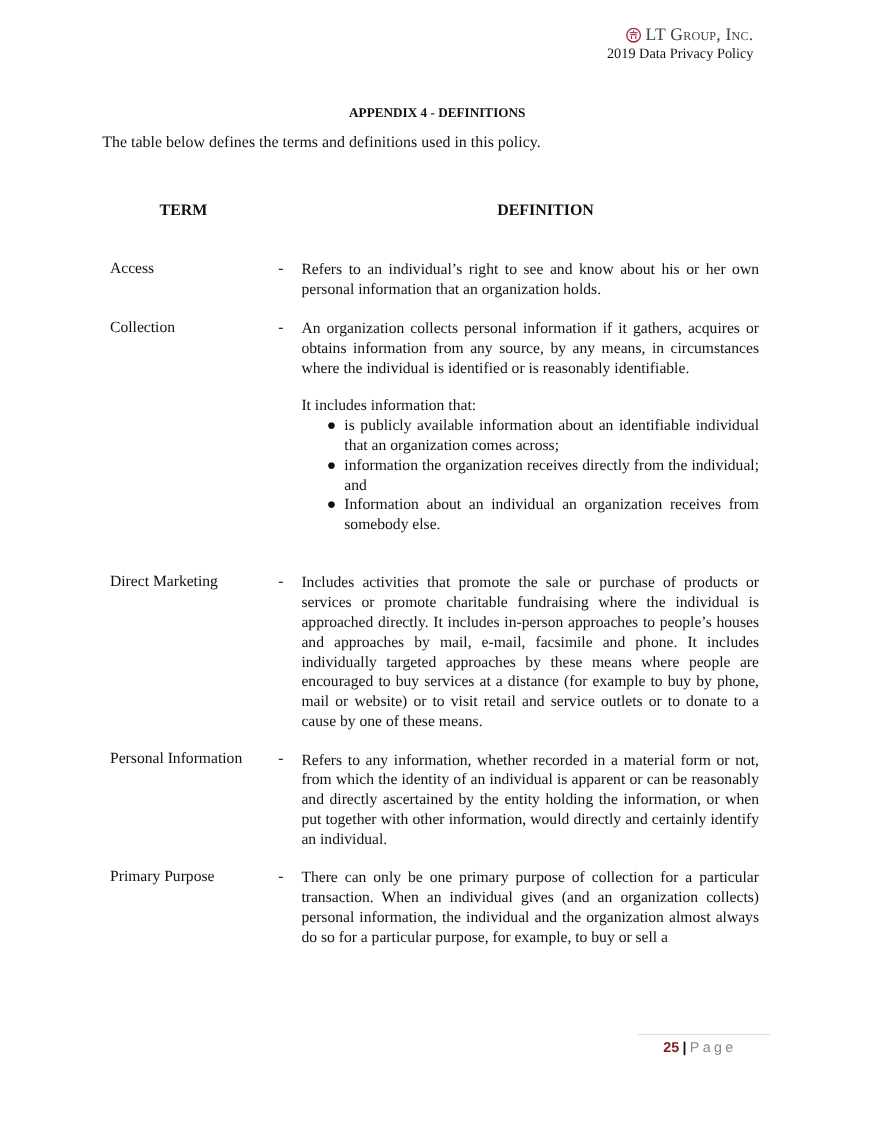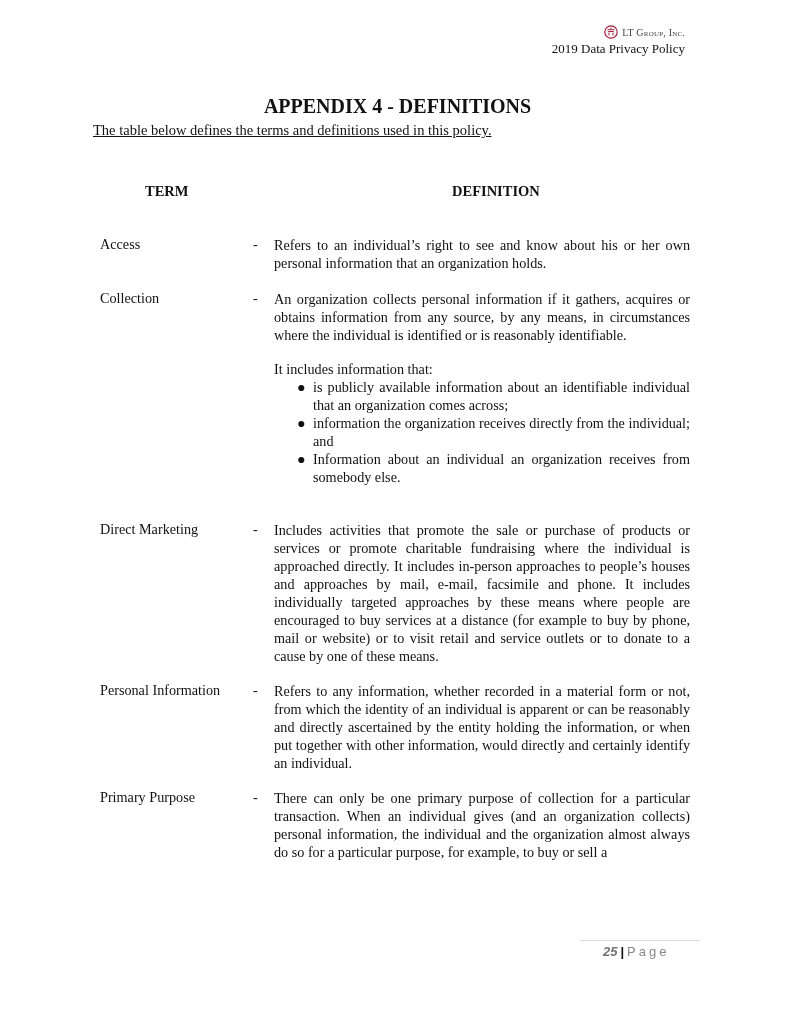--- a/index.html
+++ b/index.html
@@ -1,41 +1,41 @@
 <!DOCTYPE html>
 <html><head>
 <meta charset="utf-8">
 <style>
   html, body { margin: 0; padding: 0; background: #ffffff; }
   body { width: 791px; height: 1024px; position: relative; overflow: hidden;
          font-family: "Liberation Serif", serif; color: #111; font-size: 14.2px; }
   .header { position: absolute; right: 106px; top: 24px; text-align: right; }
   .logo-row { display: flex; align-items: center; justify-content: flex-end; gap: 4px; height: 16px; }
   .logo-icon { width: 14px; height: 14px; }
-  .logo-text { font-size: 10px; color: #444; letter-spacing: 0.2px; font-variant: small-caps; }
+  .logo-text { font-size: 16px; color: #444; letter-spacing: 0.2px; font-variant: small-caps; }
   .doc-title { font-size: 13px; margin-top: 1px; color: #111; }
   .appendix-title { position: absolute; left: 0; width: 791px; top: 95px; text-align: center;
-                    font-weight: bold; font-size: 20px; padding-left: 0; }
+                    font-weight: bold; font-size: 12px; padding-left: 0; }
   .appendix-title span { position: relative; left: 2px; }
-  .intro { position: absolute; left: 93px; top: 122px; font-size: 14.5px; text-decoration: underline; }
+  .intro { position: absolute; left: 93px; top: 122px; font-size: 14.5px; }
   .col-head { position: absolute; top: 183px; font-weight: bold; font-size: 14.5px; }
   .col-term { left: 145px; }
   .col-def { left: 436px; margin-left: 16px; }
   .row { position: absolute; left: 0; width: 791px; }
   .term { position: absolute; left: 100px; top: 0; }
   .dash { position: absolute; left: 253px; top: 0; }
   .def { position: absolute; left: 274px; width: 416px; top: 0; text-align: justify; line-height: 18px; }
   .def p { margin: 0; }
   .def p + p { margin-top: 16px; }
   .def ul { margin: 0; padding: 0; list-style: none; }
   .def li { position: relative; padding-left: 39px; }
   .def li .bullet { position: absolute; left: 23px; top: 0; }
   .footer-rule { position: absolute; left: 580px; width: 120px; top: 940px; border-top: 1px solid #ddd; }
   .footer { position: absolute; left: 603px; top: 944px; font-family: "Liberation Sans", sans-serif; font-size: 13px; }
-  .footer .num { font-weight: bold; color: #737373; font-style: italic; }
+  .footer .num { font-weight: bold; color: #7f1d1d; }
   .footer .sep { font-weight: bold; color: #111; margin: 0 3px; }
   .footer .page { color: #888; letter-spacing: 3px; }
 </style>
 </head>
 <body>
 
 <div class="header">
   <div class="logo-row">
     <svg class="logo-icon" viewBox="0 0 14 14">
       <circle cx="7" cy="7" r="6.2" fill="none" stroke="#a0213a" stroke-width="1.2"></circle>

